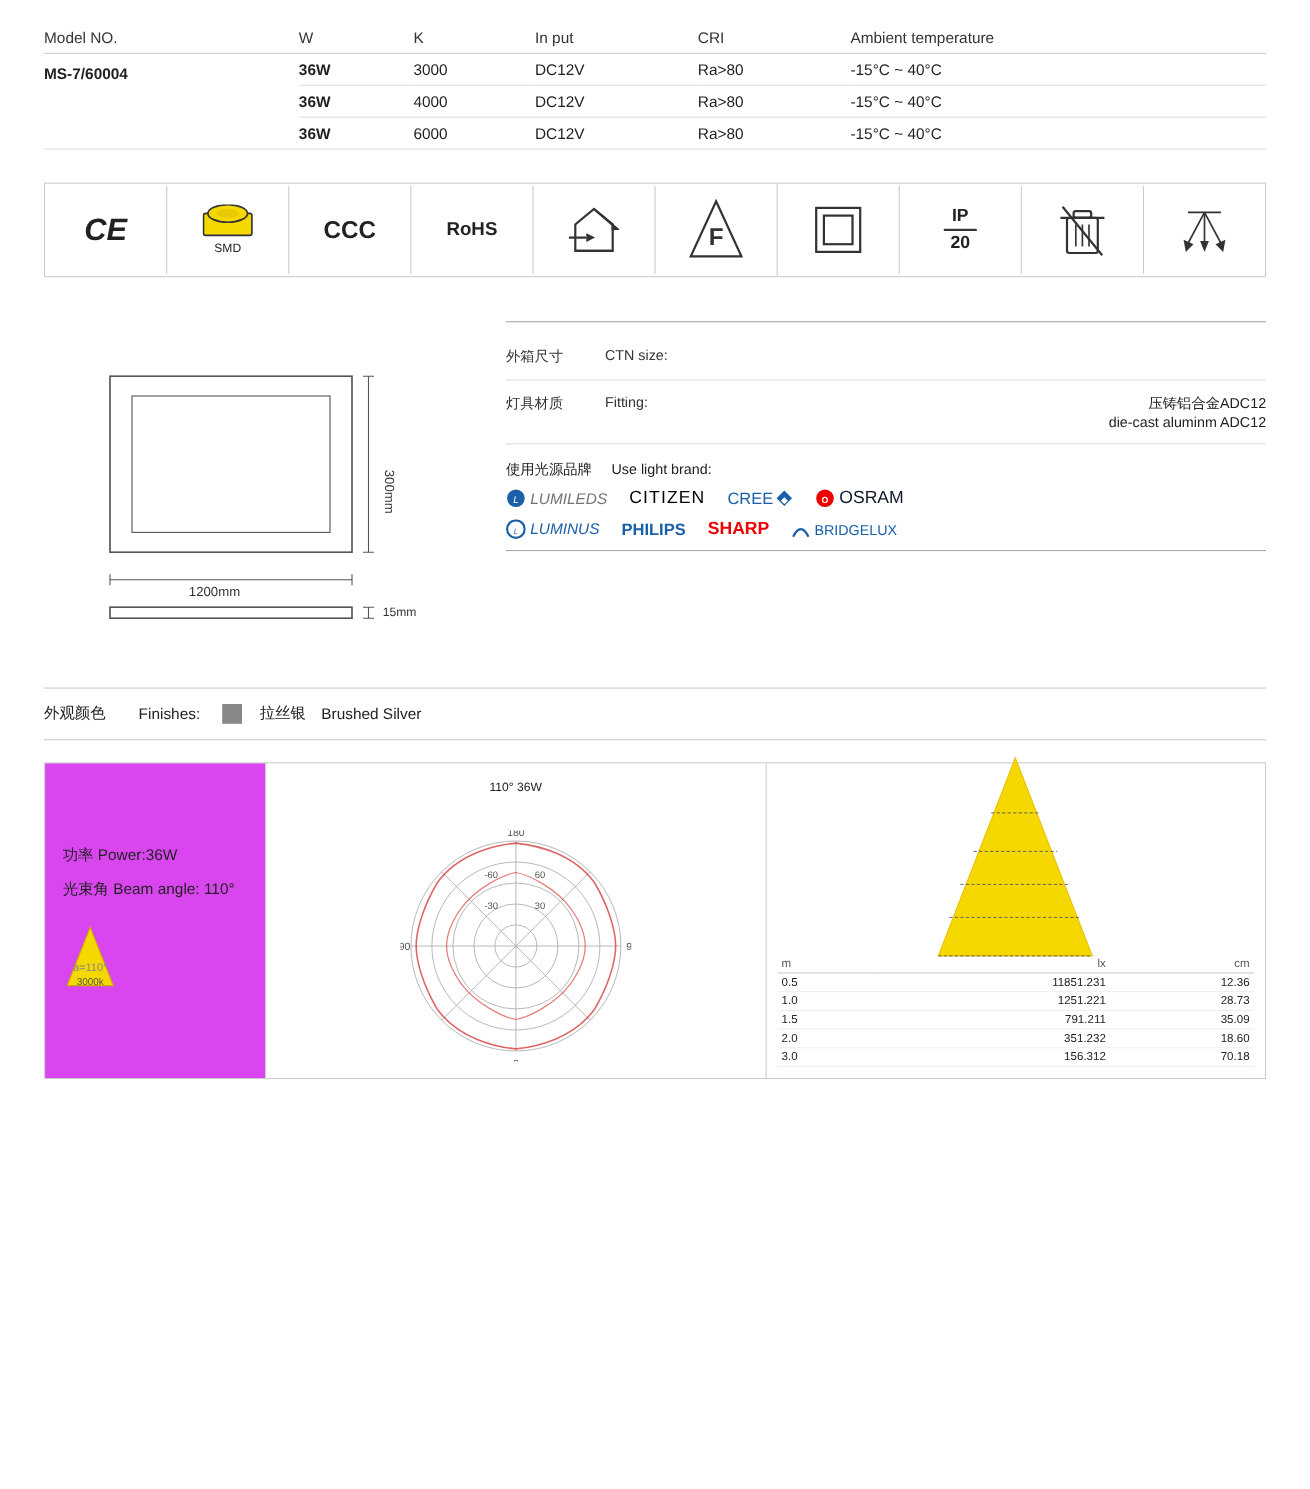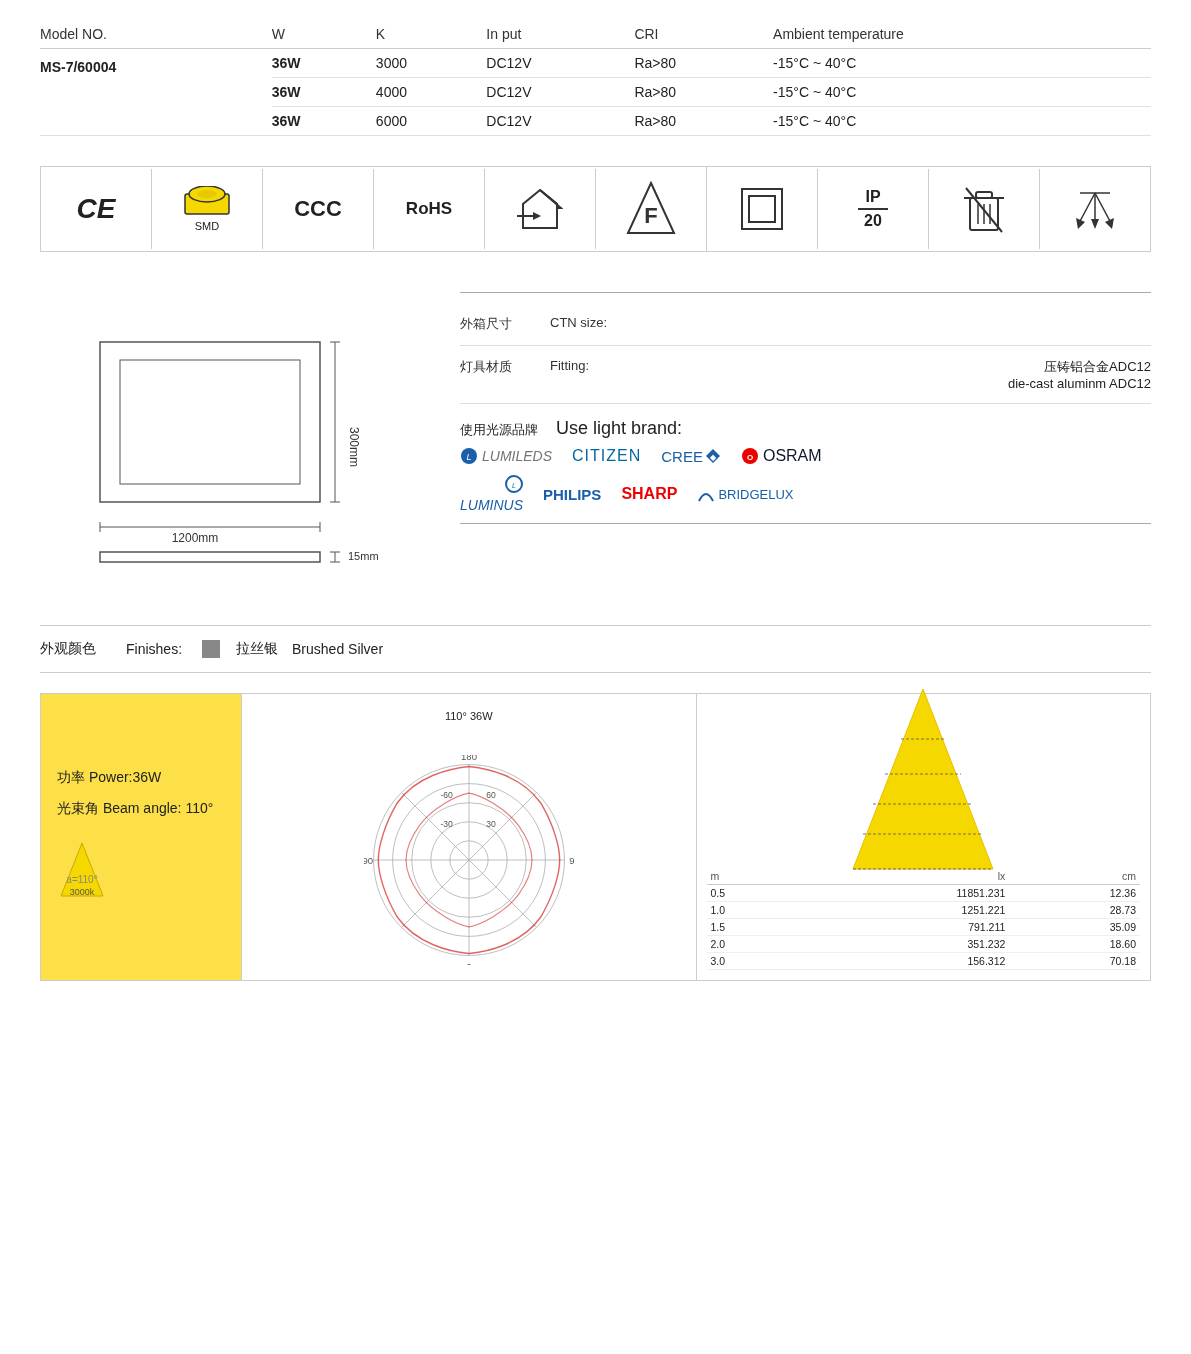--- a/index.html
+++ b/index.html
@@ -97,21 +97,21 @@
       font-size: 13px;
       text-align: right;
     }
     .brands-row {
       display: flex;
       align-items: center;
       gap: 20px;
       margin-bottom: 10px;
     }
     .brand-lumileds { color: #737373; font-style: italic; font-size: 14px; }
-    .brand-citizen { color: #0369a1; font-size: 16px; letter-spacing: 1px; }
+    .brand-citizen { color: #000000; font-size: 16px; letter-spacing: 1px; }
     .brand-cree { color: #1a5fa8; font-size: 15px; }
     .brand-osram { color: #0f172a; font-size: 16px; }
     .brand-luminus { color: #1a5fa8; font-style: italic; font-size: 14px; }
     .brand-philips { color: #1a5fa8; font-size: 15px; font-weight: 900; }
     .brand-sharp { color: #e00; font-size: 16px; font-weight: bold; }
     .brand-bridgelux { color: #1a5fa8; font-size: 13px; }
 
     
     .finish-section {
       display: flex;
@@ -130,21 +130,21 @@
     }
 
     
     .power-section {
       display: flex;
       gap: 0;
       border: 1px solid #ccc;
     }
     .power-left {
       width: 200px;
-      background: #fde047;
+      background: #d946ef;
       padding: 20px 16px;
       display: flex;
       flex-direction: column;
       justify-content: center;
       font-size: 14px;
       line-height: 1.8;
     }
     .power-middle {
       flex: 1;
       padding: 10px;
@@ -348,21 +348,21 @@
       <div class="spec-label-cn">灯具材质</div>
       <div class="spec-label-en">Fitting:</div>
       <div class="spec-value" style="text-align:right;">
         <div>压铸铝合金ADC12</div>
         <div>die-cast aluminm ADC12</div>
       </div>
     </div>
 
     <div style="padding: 14px 0 8px 0; border-bottom: none;">
       <span style="margin-right:14px;font-size:13px;">使用光源品牌</span>
-      <span style="font-size:18px;">Use light brand:</span>
+      <span style="font-size:13px;">Use light brand:</span>
     </div>
 
     <div class="brands-row">
       <div style="display:flex;align-items:center;gap:4px;">
         <svg width="18" height="18" viewBox="0 0 18 18">
             <circle cx="9" cy="9" r="8" fill="#1a5fa8"></circle>
             <text x="9" y="13" text-anchor="middle" font-size="9" fill="white" font-style="italic">L</text>
           </svg>
         <span class="brand-lumileds">LUMILEDS</span>
       </div>
@@ -379,21 +379,21 @@
       <div style="display:flex;align-items:center;gap:4px;">
         <svg width="18" height="18" viewBox="0 0 18 18">
             <circle cx="9" cy="9" r="8" fill="#e00"></circle>
             <text x="9" y="13" text-anchor="middle" font-size="8" fill="white" font-weight="bold">O</text>
           </svg>
         <span class="brand-osram">OSRAM</span>
       </div>
     </div>
 
     <div class="brands-row">
-      <div style="display:flex;align-items:flex-end;gap:4px;flex-direction:column;">
+      <div style="display:flex;align-items:flex-start;gap:4px;">
         <svg width="18" height="18" viewBox="0 0 18 18">
             <ellipse cx="9" cy="9" rx="8" ry="8" fill="none" stroke="#1a5fa8" stroke-width="2"></ellipse>
             <text x="9" y="13" text-anchor="middle" font-size="7" fill="#1a5fa8" font-style="italic">L</text>
           </svg>
         <span class="brand-luminus">LUMINUS</span>
       </div>
       <div>
         <span class="brand-philips">PHILIPS</span>
       </div>
       <div>

